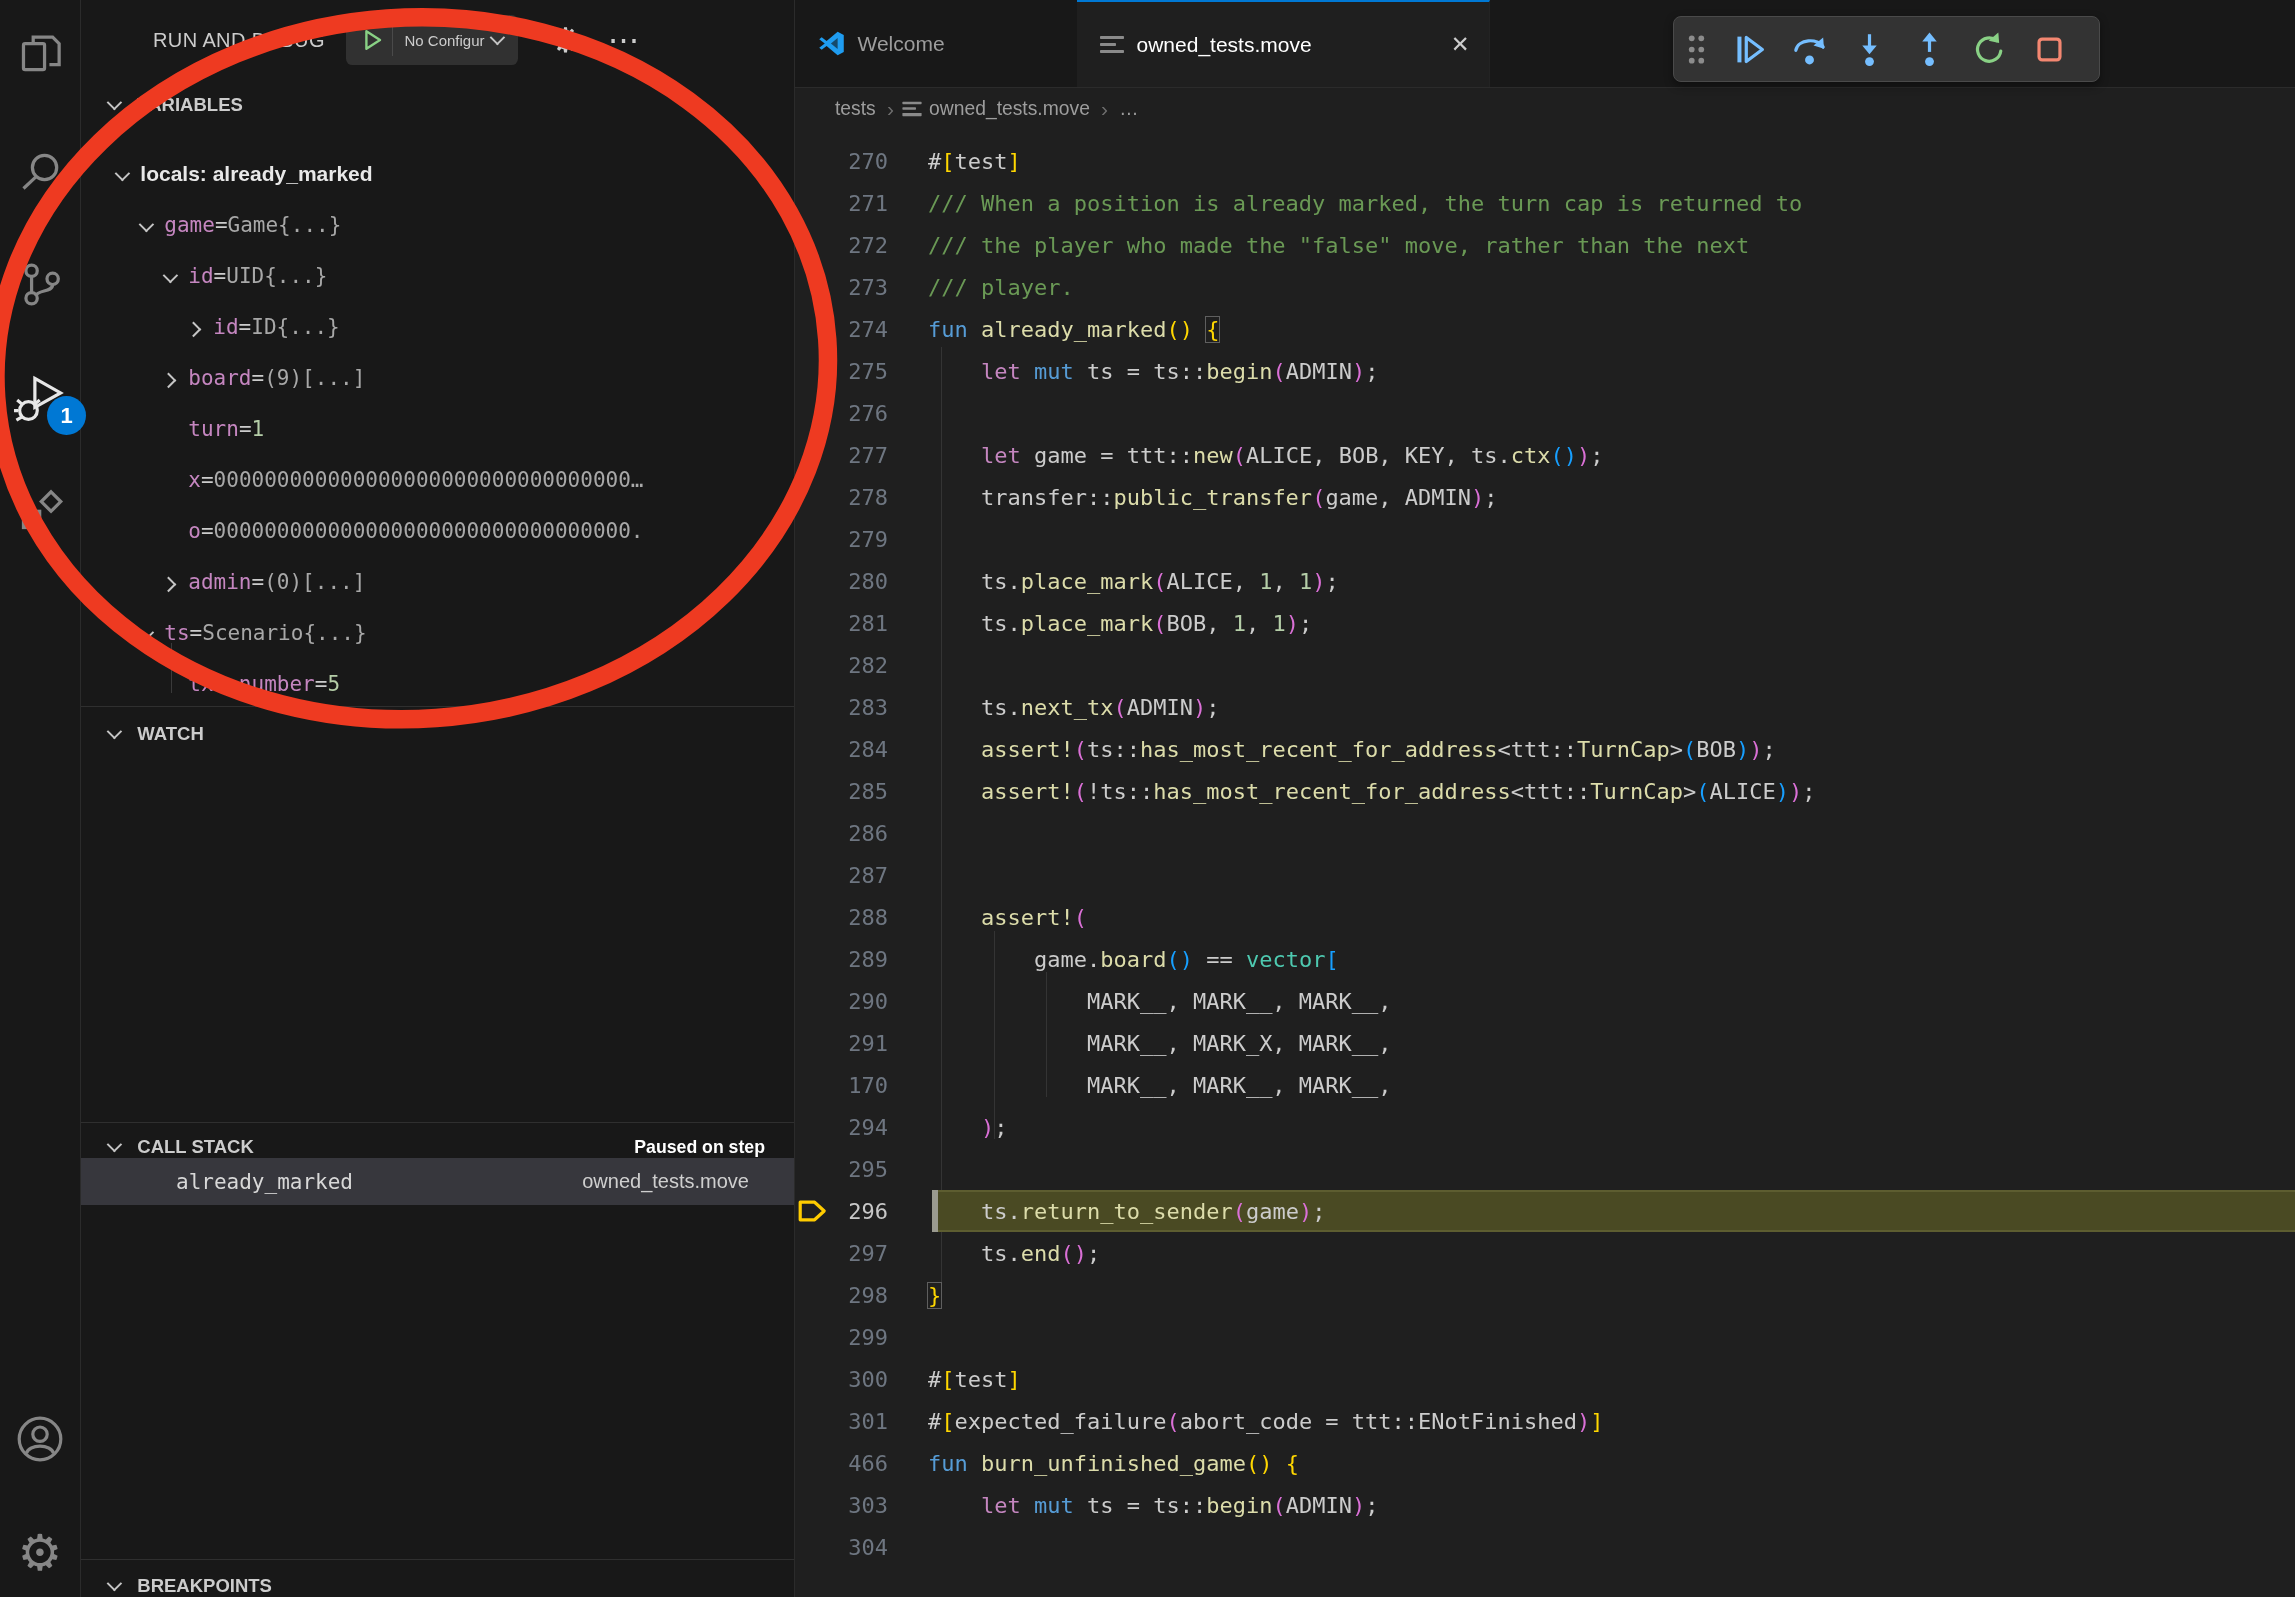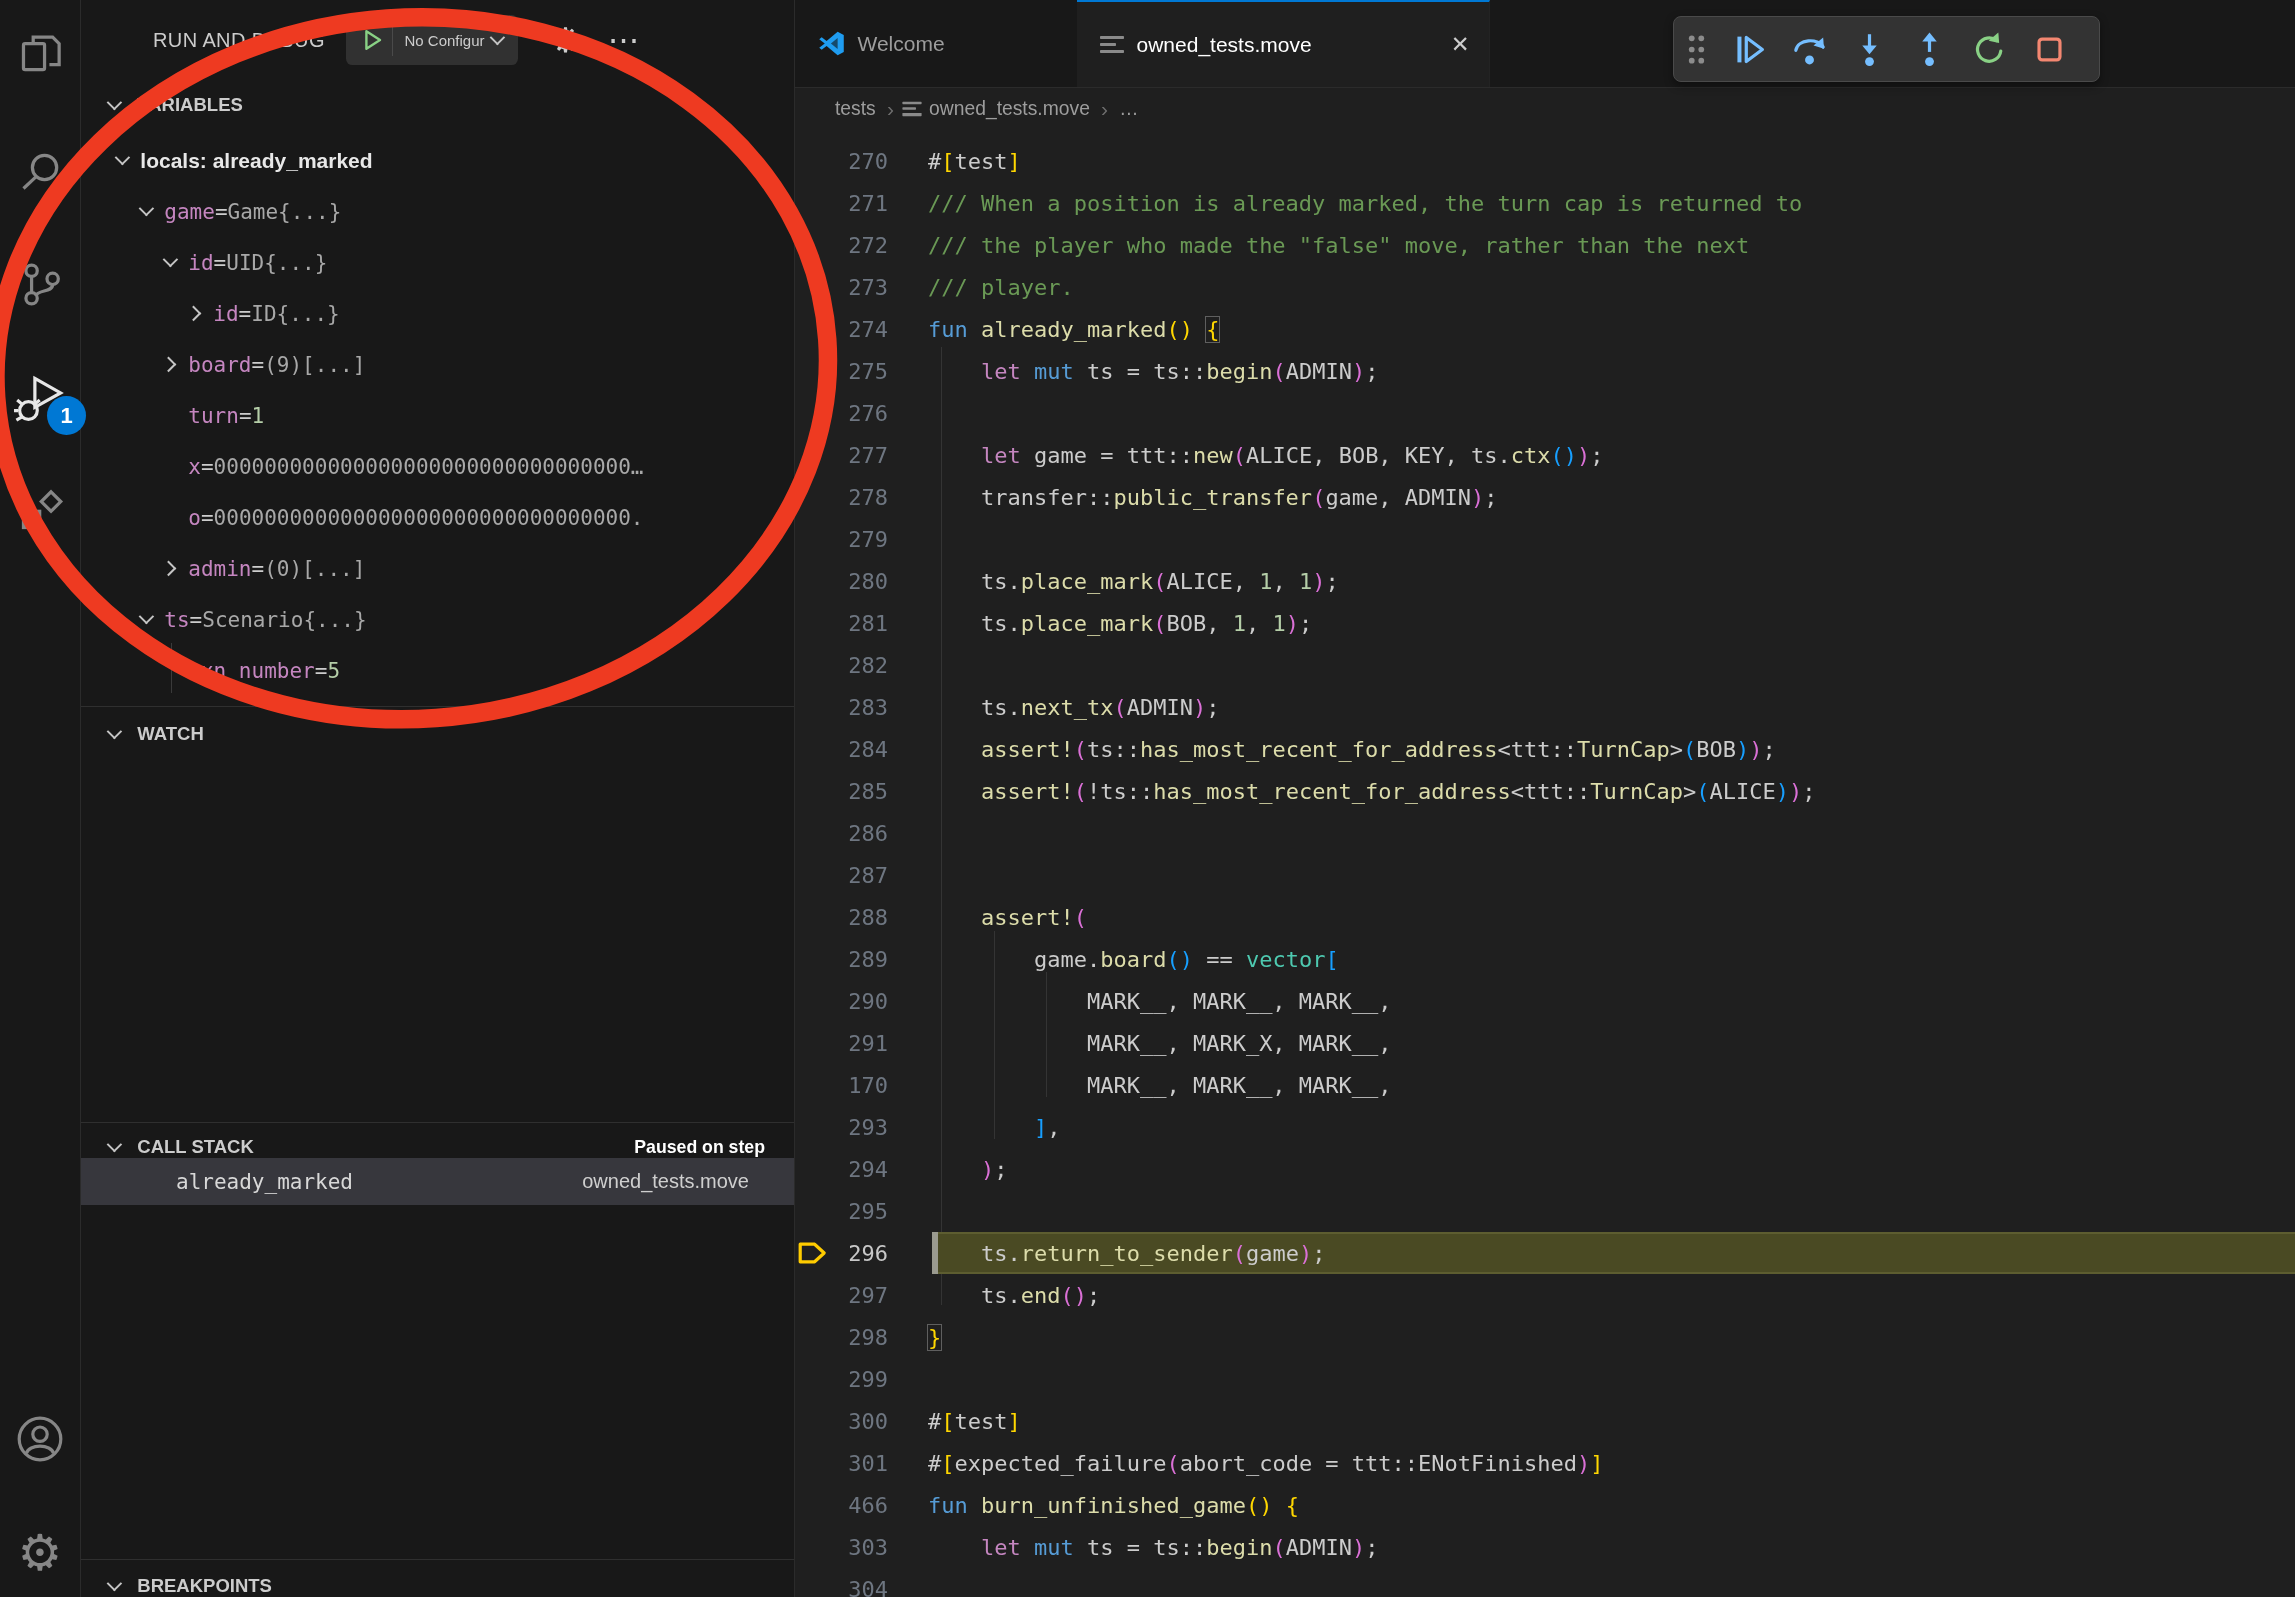--- a/index.html
+++ b/index.html
@@ -30,21 +30,21 @@
   .section-head .chev{margin-left:24px;margin-right:13px;}
   .divider{position:absolute;left:0;width:100%;height:0.8px;background:#2f2f2f;}
   
   .chev{display:inline-block;width:19.3px;height:19.3px;position:relative;flex:none;}
   .chev::before{content:"";position:absolute;width:8.8px;height:8.8px;border-right:2.1px solid #c5c5c5;
                 border-bottom:2.1px solid #c5c5c5;left:4px;top:1.6px;transform:rotate(45deg);}
   .chev.right::before{transform:rotate(-45deg);left:2.4px;top:4px;}
   .chev.none::before{display:none;}
   
   .vrows{position:absolute;left:0;top:135px;width:100%;}
-  .vrow{height:51px;display:flex;align-items:center;font-family:"DejaVu Sans Mono",monospace;
+  .vrow{height:51px;display:flex;align-items:flex-end;font-family:"DejaVu Sans Mono",monospace;
         font-size:21px;cursor:pointer;white-space:nowrap;}
   .vrow .chev{margin-right:8px;}
   .vscope{font-family:"Liberation Sans","DejaVu Sans",sans-serif;font-weight:bold;font-size:21px;color:#e8e8e8;}
   .vname{color:#C586C0;}
   .veq{color:#cccccc;}
   .vval{color:#a8a8a8;overflow:hidden;text-overflow:ellipsis;max-width:515px;}
   .vval.green{color:#B5CEA8;}
   .tree-guide{position:absolute;left:90px;top:643px;width:0.8px;height:50px;background:#3a3a3a;}
   
   .cs-row{position:absolute;left:0;top:1158px;width:100%;height:47px;background:#37373d;
@@ -370,21 +370,20 @@
         <div class="cl"><span class="ln">283</span><span class="lc"><span class="tw">    ts.</span><span class="tf">next_tx</span><span class="tp2">(</span><span class="tw">ADMIN</span><span class="tp2">)</span><span class="tw">;</span></span></div>
         <div class="cl"><span class="ln">284</span><span class="lc"><span class="tw">    </span><span class="tf">assert!</span><span class="tp2">(</span><span class="tw">ts::</span><span class="tf">has_most_recent_for_address</span><span class="tw">&lt;ttt::</span><span class="tf">TurnCap</span><span class="tw">&gt;</span><span class="tp3">(</span><span class="tw">BOB</span><span class="tp3">)</span><span class="tp2">)</span><span class="tw">;</span></span></div>
         <div class="cl"><span class="ln">285</span><span class="lc"><span class="tw">    </span><span class="tf">assert!</span><span class="tp2">(</span><span class="tw">!ts::</span><span class="tf">has_most_recent_for_address</span><span class="tw">&lt;ttt::</span><span class="tf">TurnCap</span><span class="tw">&gt;</span><span class="tp3">(</span><span class="tw">ALICE</span><span class="tp3">)</span><span class="tp2">)</span><span class="tw">;</span></span></div>
         <div class="cl"><span class="ln">286</span><span class="lc"></span></div>
         <div class="cl"><span class="ln">287</span></div>
         <div class="cl"><span class="ln">288</span><span class="lc"><span class="tw">    </span><span class="tf">assert!</span><span class="tp2">(</span></span></div>
         <div class="cl"><span class="ln">289</span><span class="lc"><span class="tw">        game.</span><span class="tf">board</span><span class="tp3">()</span><span class="tw"> == </span><span class="tt">vector</span><span class="tp3">[</span></span></div>
         <div class="cl"><span class="ln">290</span><span class="lc"><span class="tw">            MARK__, MARK__, MARK__,</span></span></div>
         <div class="cl"><span class="ln">291</span><span class="lc"><span class="tw">            MARK__, MARK_X, MARK__,</span></span></div>
         <div class="cl"><span class="ln">170</span><span class="lc"><span class="tw">            MARK__, MARK__, MARK__,</span></span></div>
-        <div class="cl"><span class="ln">293</span><span class="lc"><span class="tw">        </span><span class="tp3">]</span><span class="tw">,</span></span></div>
         <div class="cl"><span class="ln">294</span><span class="lc"><span class="tw">    </span><span class="tp2">)</span><span class="tw">;</span></span></div>
         <div class="cl"><span class="ln">295</span><span class="lc"></span></div>
         <div class="cl hl"><span class="lnicon"><svg width="32" height="24" viewBox="0 0 40 30">
               <path d="M4 4 h18 l12 11 -12 11 h-18 z" fill="none" stroke="#ffcc00" stroke-width="4" stroke-linejoin="round"></path>
             </svg></span><span class="ln">296</span><span class="lc"><span class="tw">    ts.</span><span class="tf">return_to_sender</span><span class="tp2">(</span><span class="tw">game</span><span class="tp2">)</span><span class="tw">;</span></span></div>
         <div class="cl"><span class="ln">297</span><span class="lc"><span class="tw">    ts.</span><span class="tf">end</span><span class="tp2">()</span><span class="tw">;</span></span></div>
         <div class="cl"><span class="ln">298</span><span class="lc"><span class="tp1 bm">}</span></span></div>
         <div class="cl"><span class="ln">299</span><span class="lc"></span></div>
         <div class="cl"><span class="ln">300</span><span class="lc"><span class="tw">#</span><span class="tp1">[</span><span class="tw">test</span><span class="tp1">]</span></span></div>
         <div class="cl"><span class="ln">301</span><span class="lc"><span class="tw">#</span><span class="tp1">[</span><span class="tw">expected_failure</span><span class="tp2">(</span><span class="tw">abort_code = ttt::ENotFinished</span><span class="tp2">)</span><span class="tp1">]</span></span></div>

